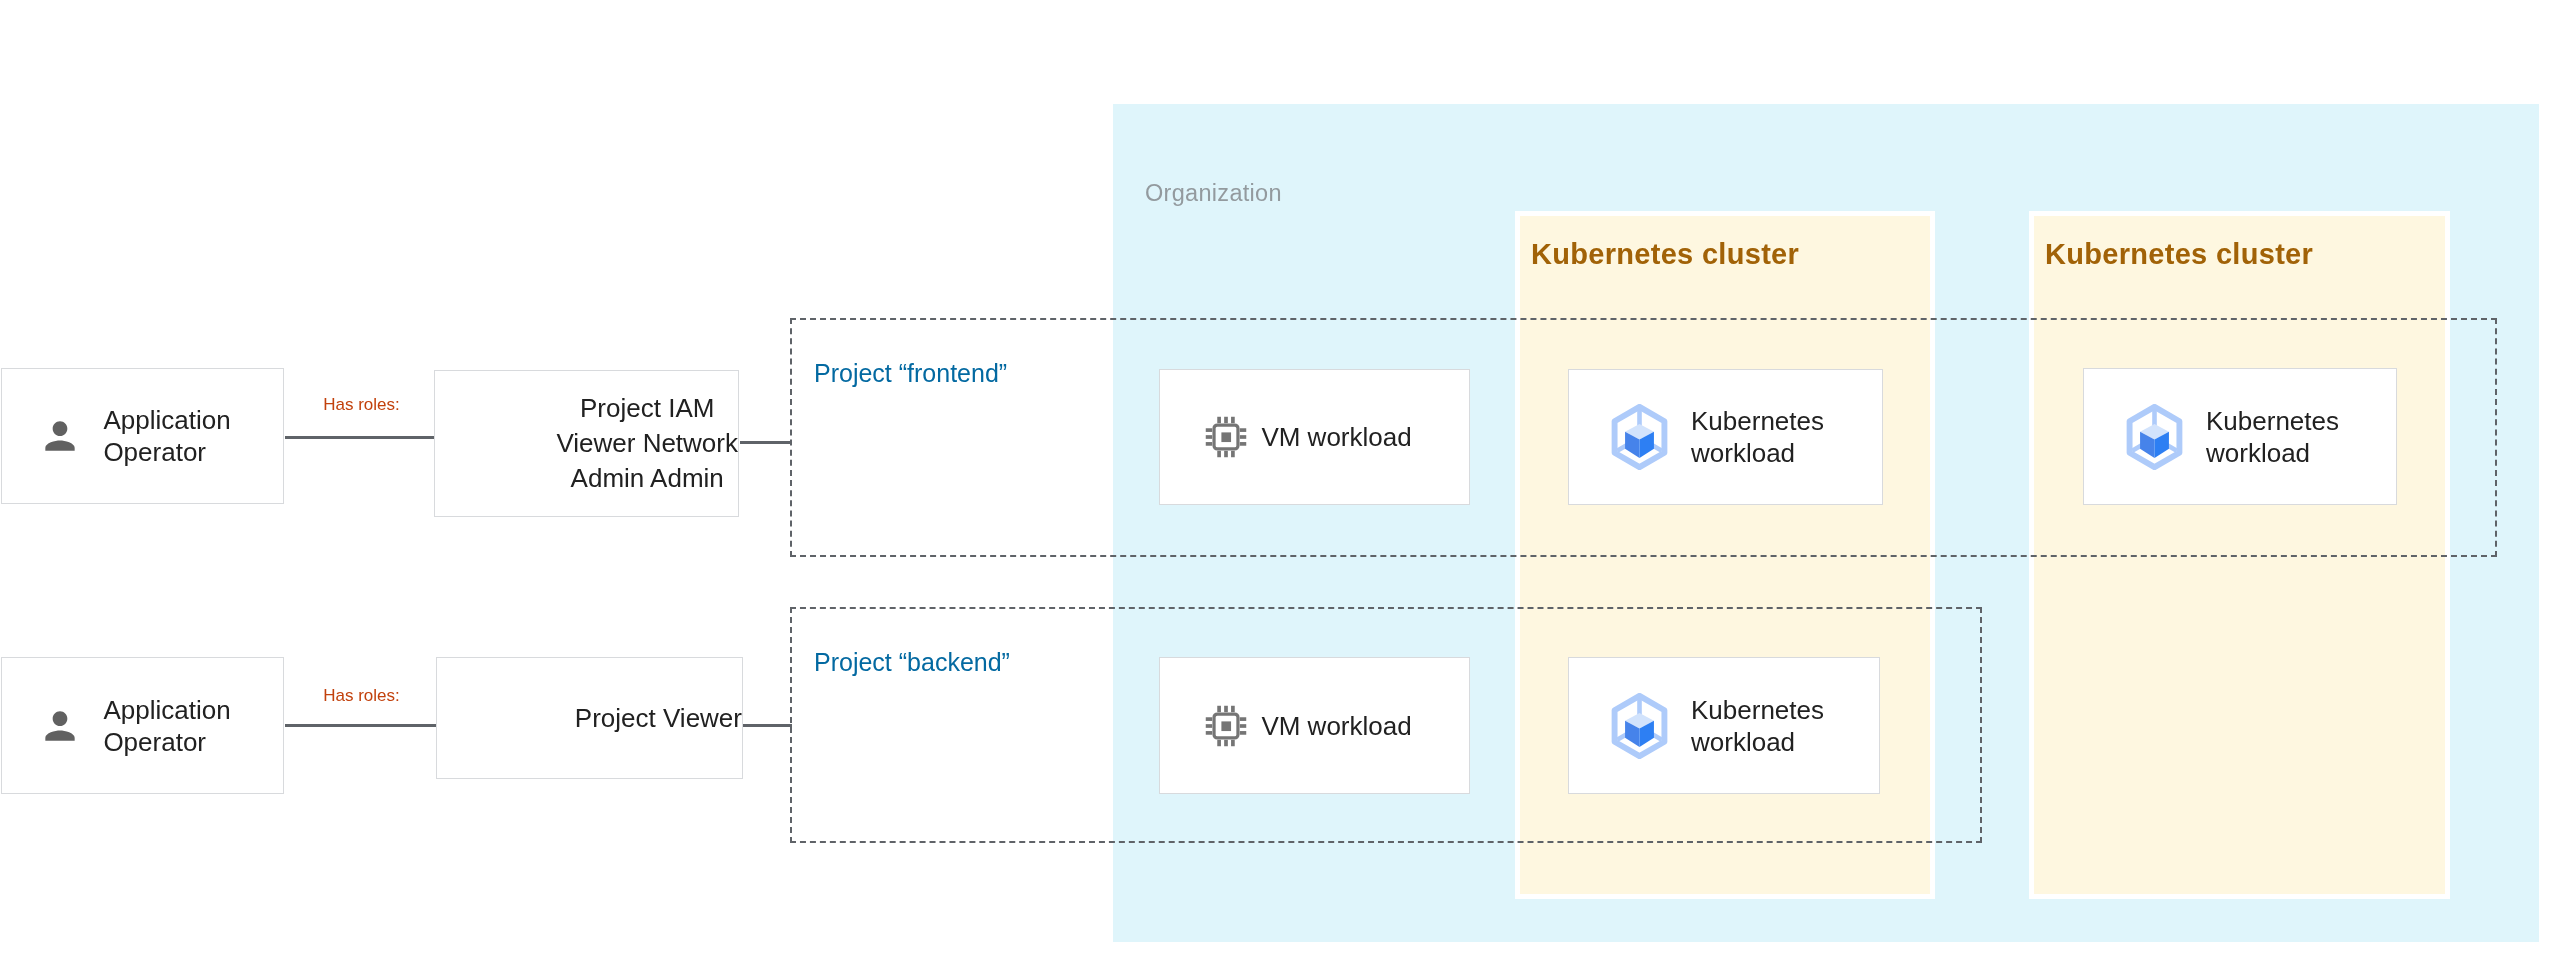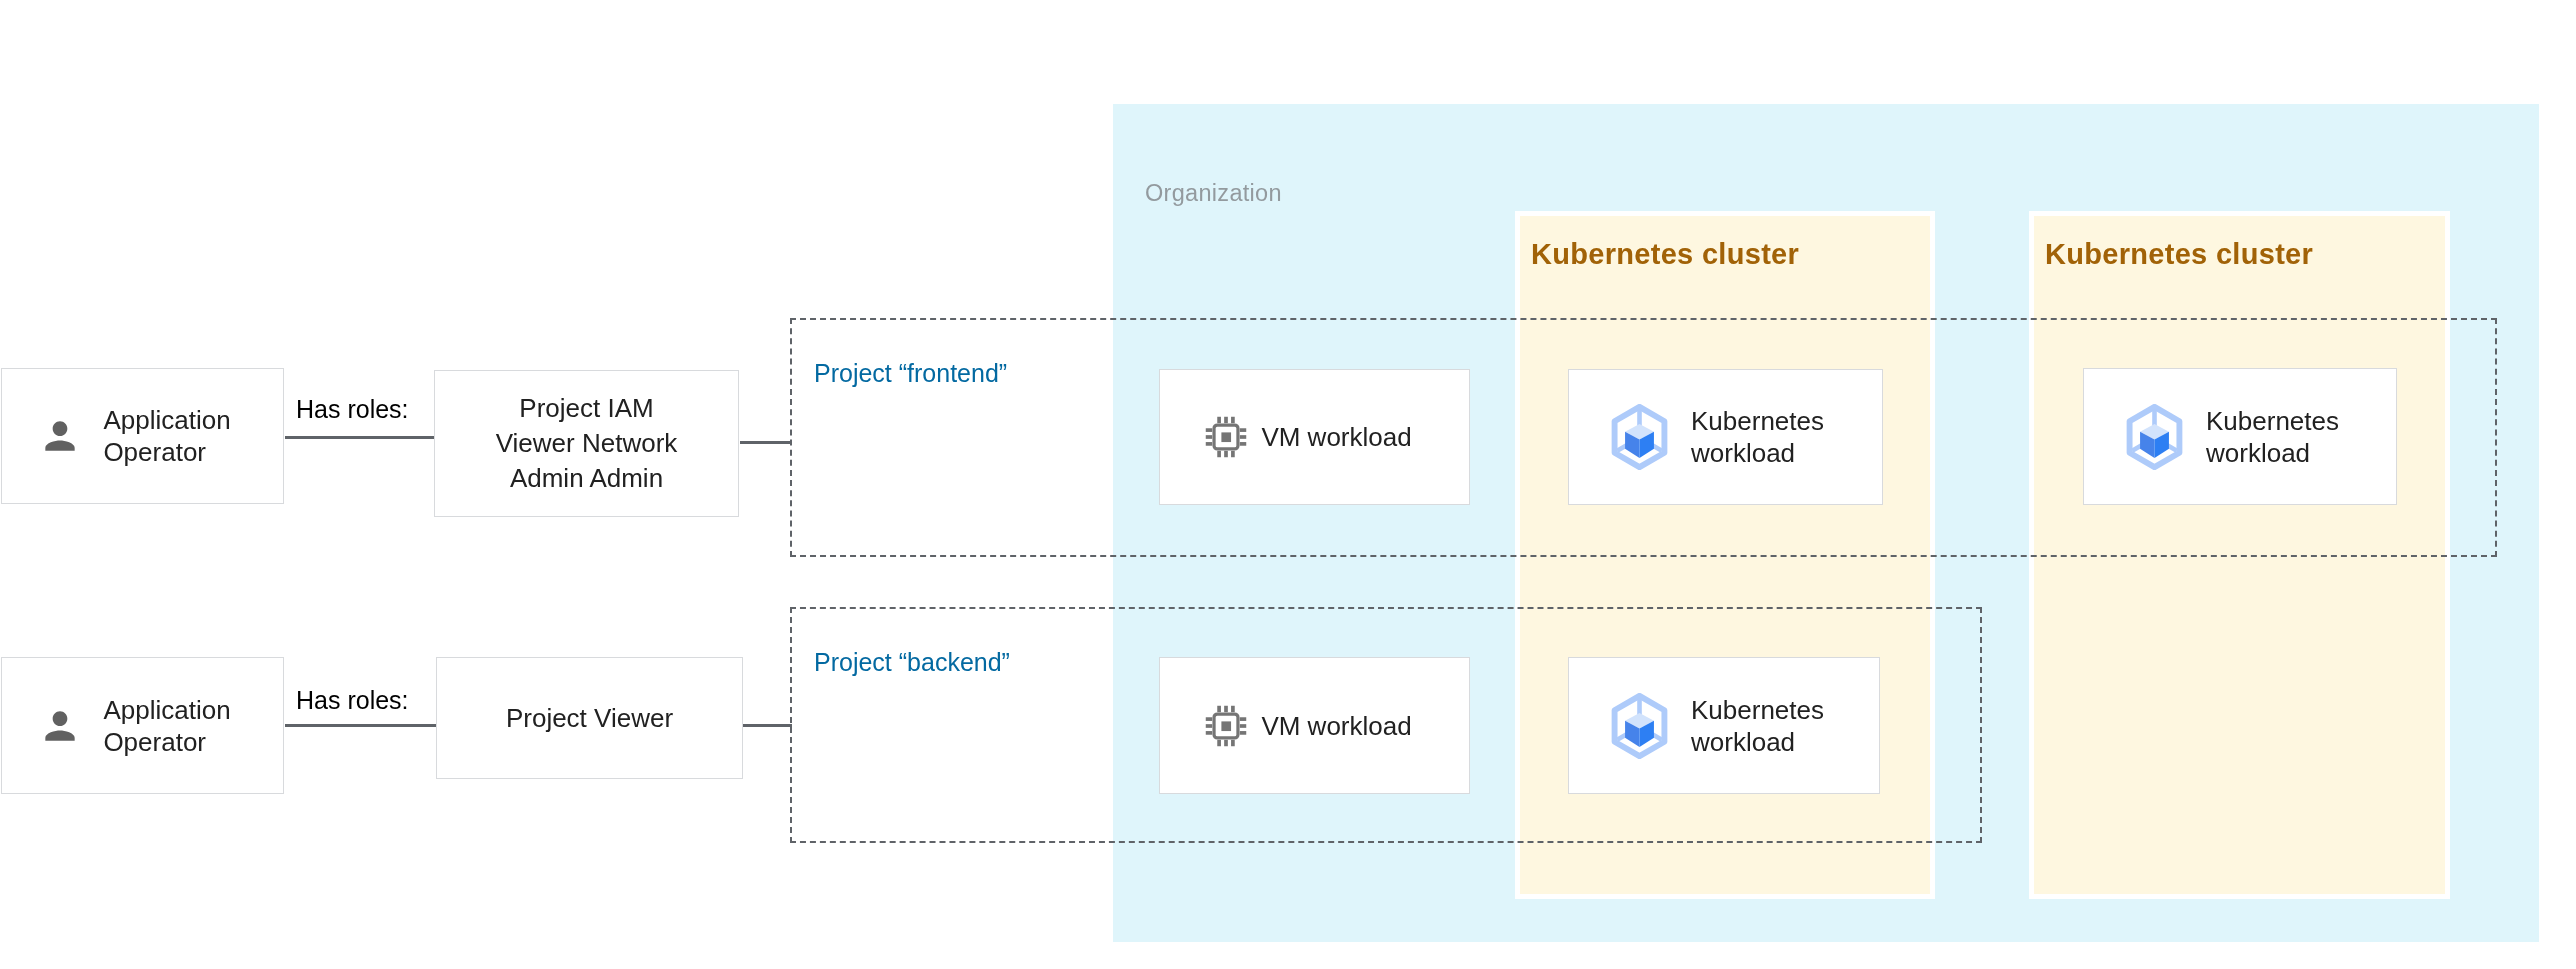--- a/index.html
+++ b/index.html
@@ -18,41 +18,41 @@
 
   .project{position:absolute;border:2.1px dashed #5F6368;box-sizing:border-box;background:transparent;}
   #project-frontend{left:790px;top:318px;width:1707px;height:239px;}
   #project-backend{left:790px;top:607px;width:1192px;height:236px;}
   .project-label{position:absolute;left:22px;top:39px;font-size:25px;color:#0369a1;}
 
   
   .node{position:absolute;background:#ffffff;border:1.4px solid #D8DADD;box-sizing:border-box;
         display:flex;align-items:center;}
   .node .txt{font-size:26px;color:#212121;line-height:32px;}
-  .center{justify-content:center;text-align:center;}
+  .center{justify-content:flex-end;text-align:center;}
 
   #actor-1{left:1.4px;top:368px;width:283px;height:136px;padding-left:36px;gap:21px;}
   #actor-2{left:1.4px;top:657px;width:283px;height:137px;padding-left:36px;gap:21px;}
   #role-1{left:434px;top:370px;width:305px;height:147px;}
   #role-1 .txt{line-height:35px;}
   #role-2{left:436px;top:657px;width:307px;height:122px;}
   #wl-vm-1{left:1159px;top:369px;width:311px;height:136px;padding-left:43px;gap:12.4px;}
   #wl-vm-2{left:1159px;top:657px;width:311px;height:137px;padding-left:43px;gap:12.4px;}
   #wl-k8s-1{left:1568px;top:369px;width:315px;height:136px;padding-left:41px;gap:22px;}
   #wl-k8s-2{left:2083px;top:368px;width:314px;height:137px;padding-left:41px;gap:22px;}
   #wl-k8s-3{left:1568px;top:657px;width:312px;height:137px;padding-left:41px;gap:22px;}
 
   
   .edge{position:absolute;height:2.8px;background:#5F6368;}
   #edge-1a{left:285px;top:436px;width:150px;}
   #edge-1b{left:740px;top:441px;width:52px;}
   #edge-2a{left:285px;top:724px;width:151px;}
   #edge-2b{left:742px;top:724px;width:50px;}
 
-  .relation{position:absolute;width:131px;text-align:left;font-size:25px;color:#000000;}
+  .relation{position:absolute;width:131px;text-align:center;font-size:17px;color:#c2410c;}
   #relation-1{left:296px;top:395px;}
   #relation-2{left:296px;top:686px;}
 
   .icon{flex:0 0 auto;display:block;}
 </style>
 </head>
 <body>
 
 <svg width="0" height="0" style="position:absolute">
   <defs>

